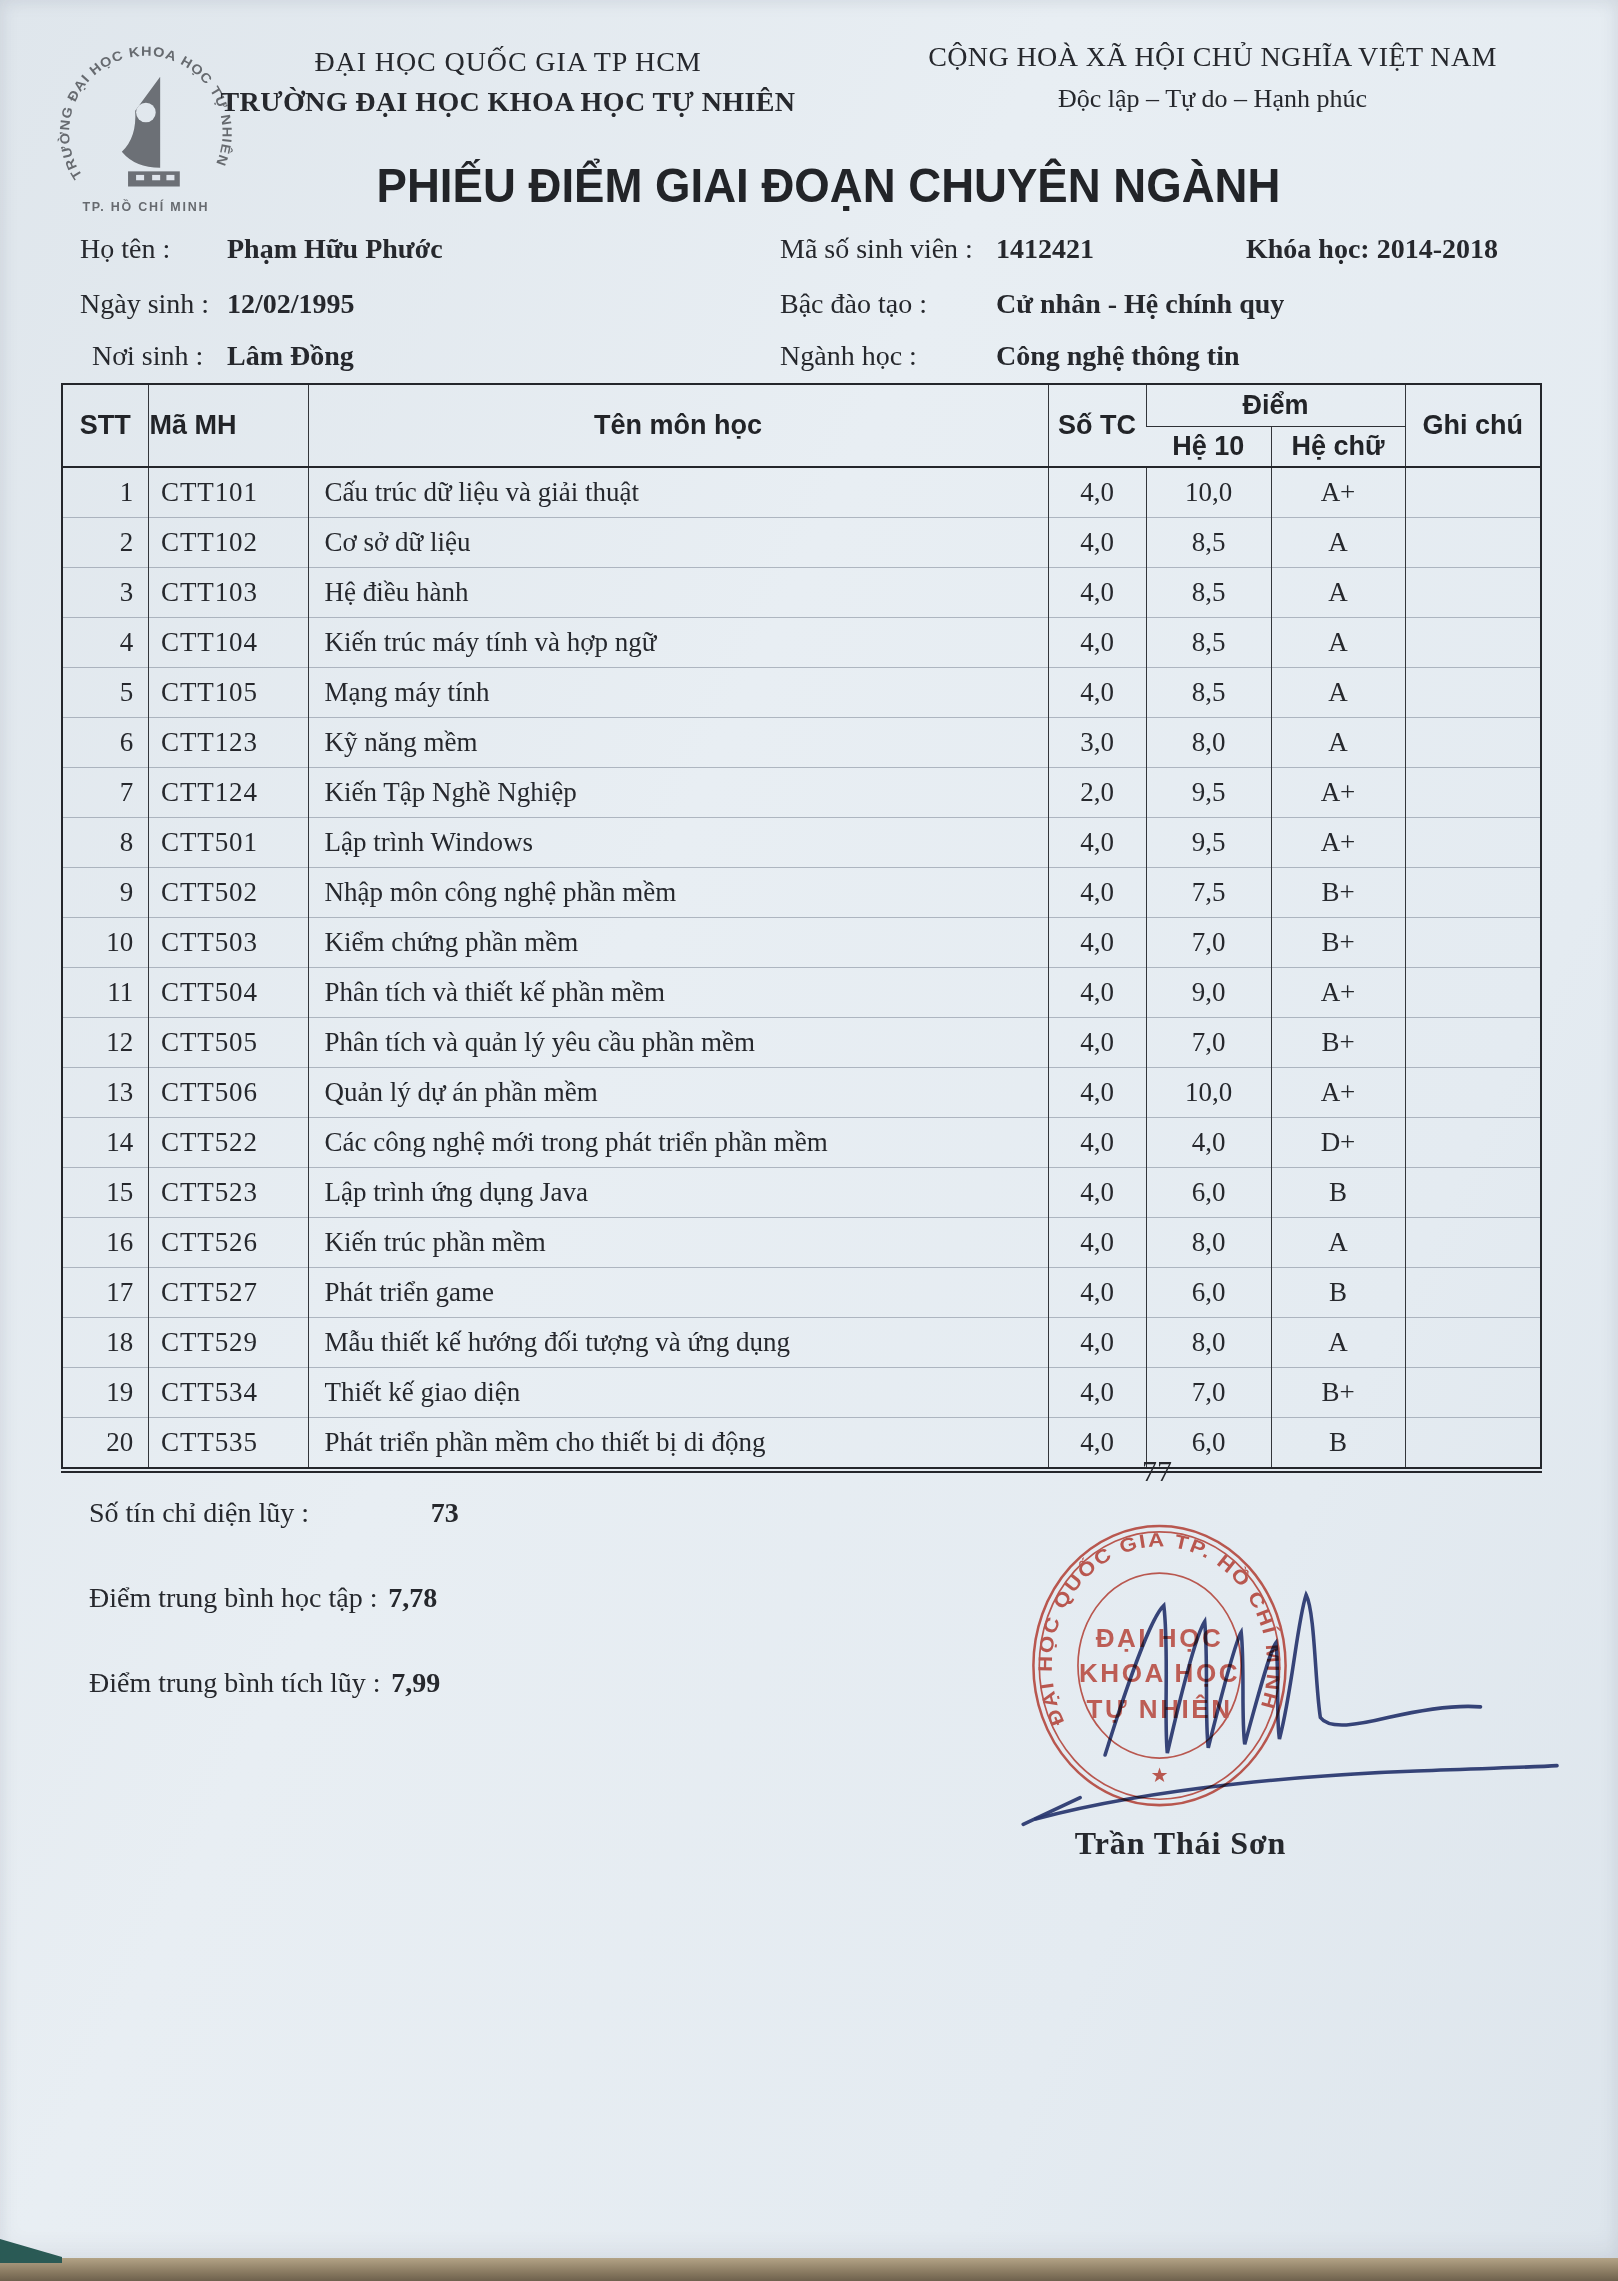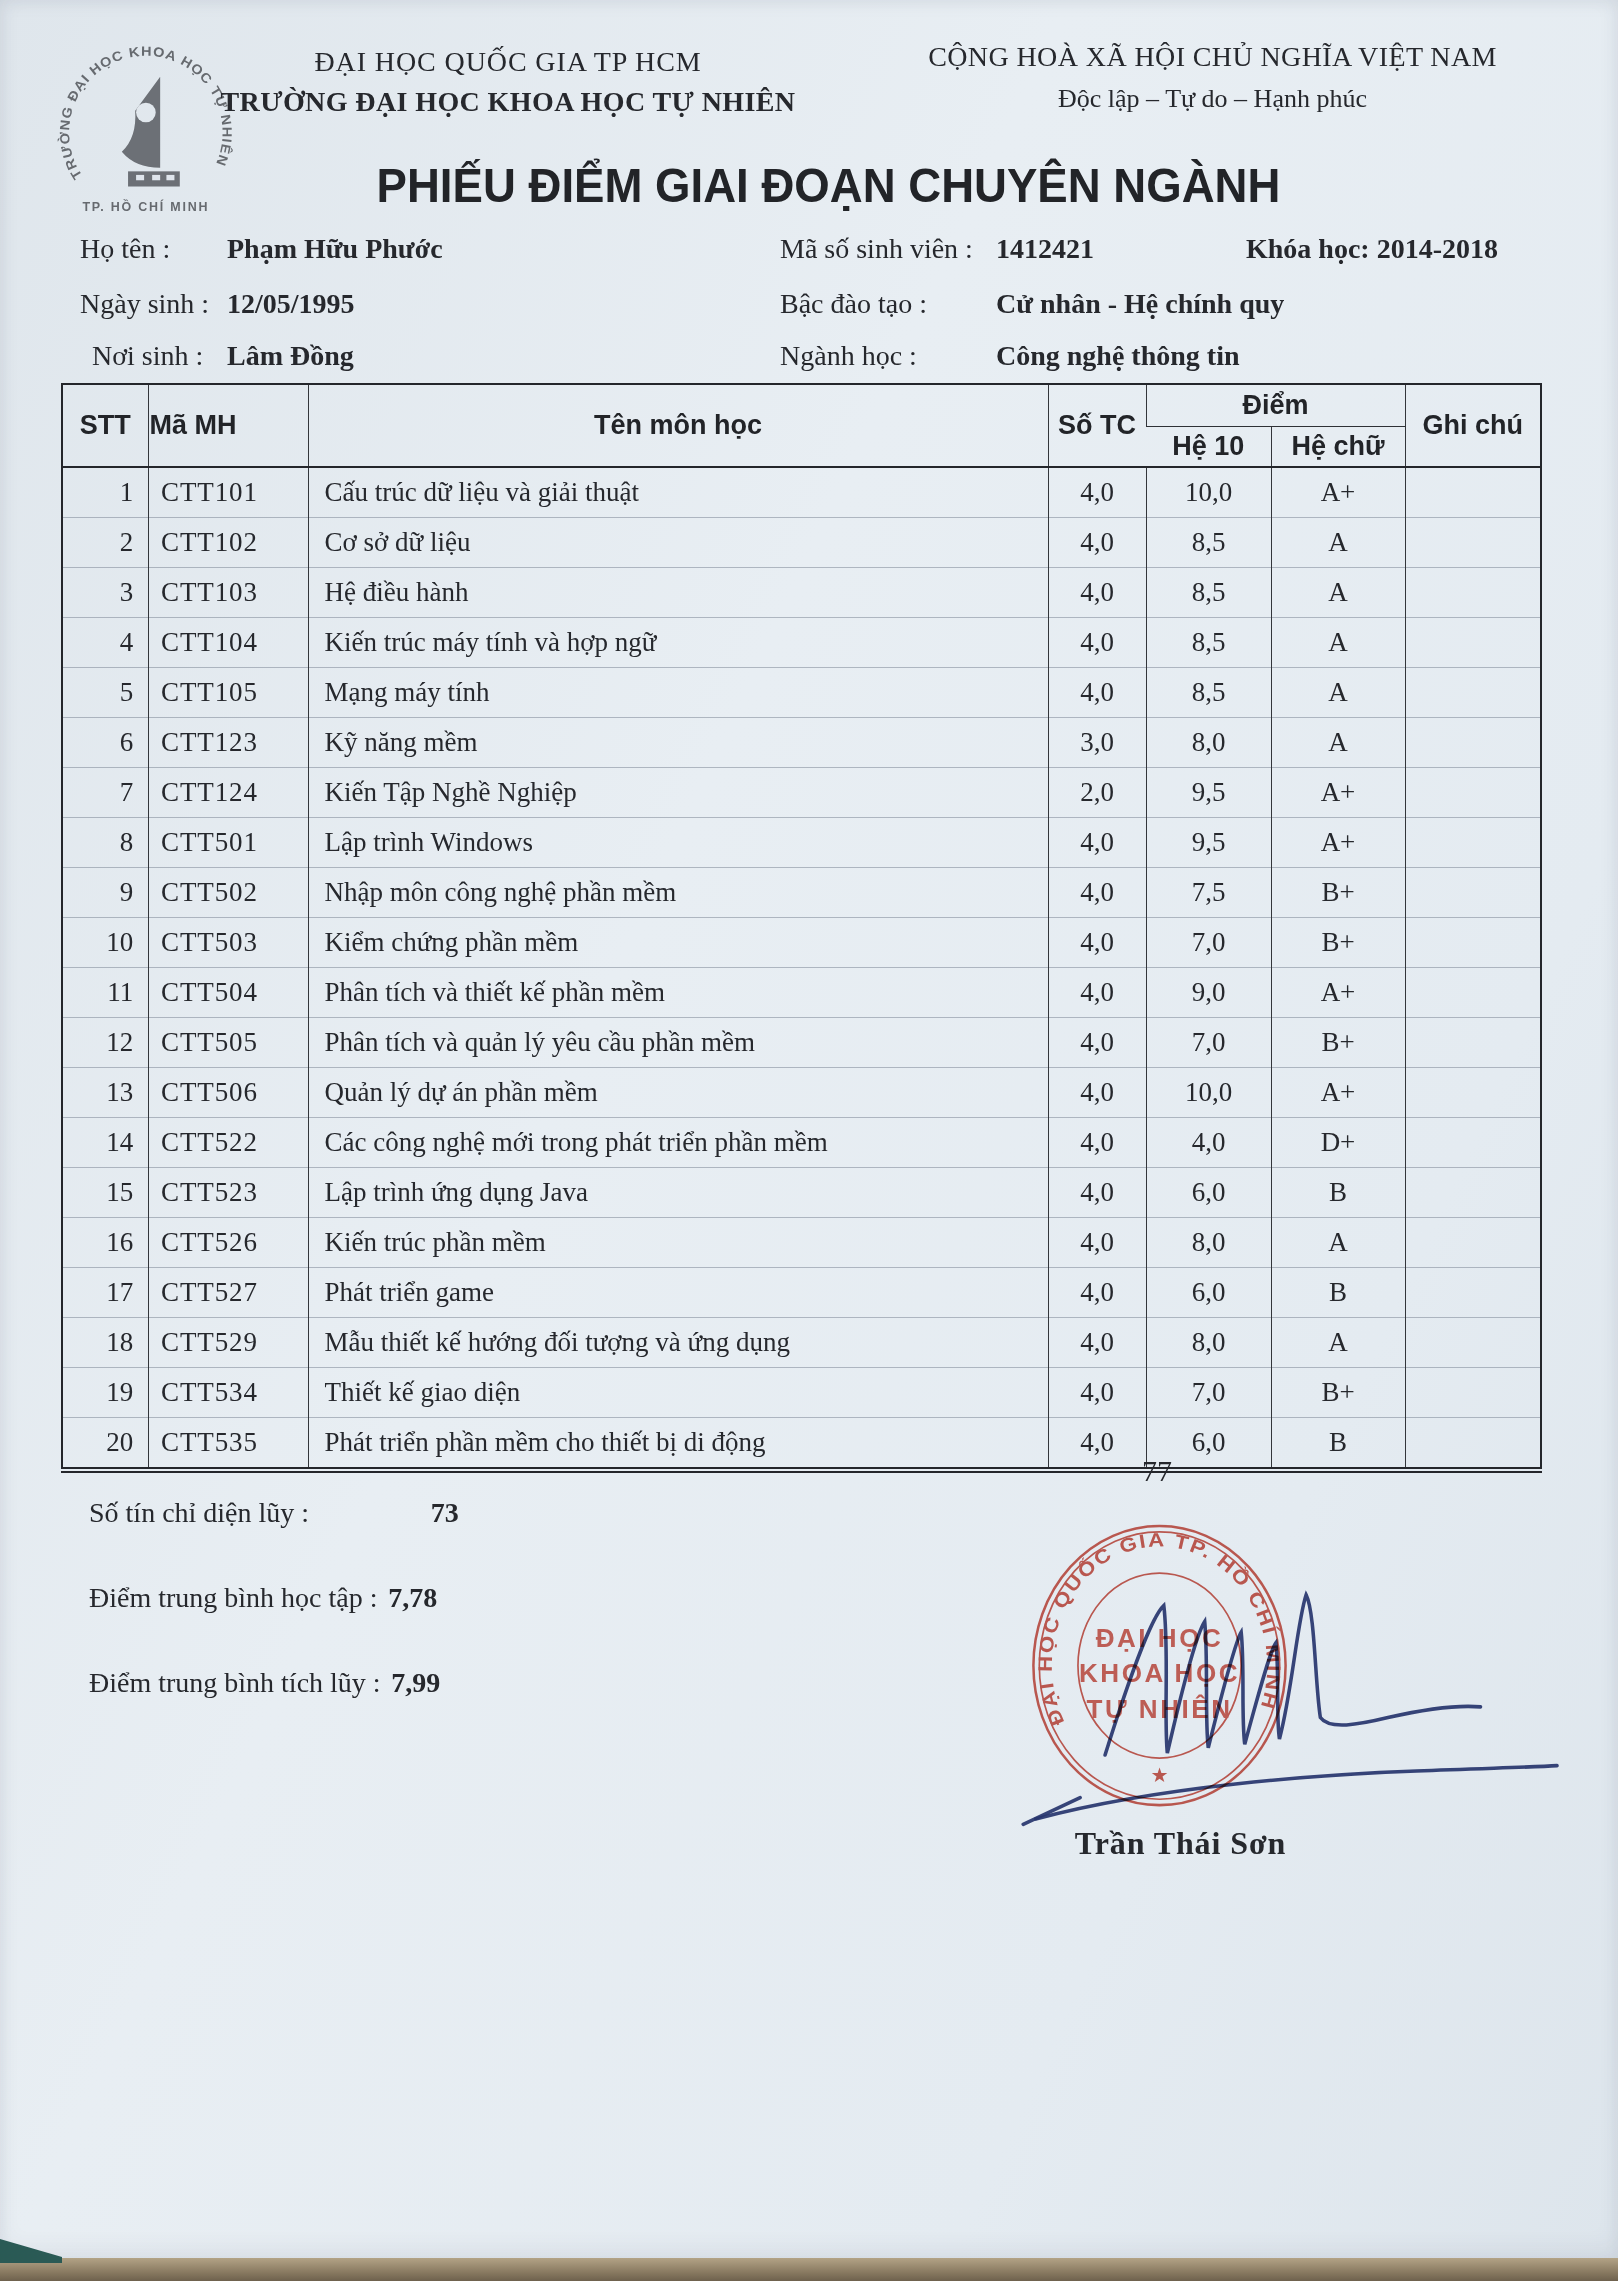--- a/index.html
+++ b/index.html
@@ -118,21 +118,21 @@
 
     <div class="iline" style="top:233px">
       <span class="lbl" style="left:80px">Họ tên :</span>
       <span class="val" style="left:227px">Phạm Hữu Phước</span>
       <span class="lbl" style="left:780px">Mã số sinh viên :</span>
       <span class="val" style="left:996px">1412421</span>
       <span class="val" style="left:1246px">Khóa học: 2014-2018</span>
     </div>
     <div class="iline" style="top:288px">
       <span class="lbl" style="left:80px">Ngày sinh :</span>
-      <span class="val" style="left:227px">12/05/1995</span>
+      <span class="val" style="left:227px">12/02/1995</span>
       <span class="lbl" style="left:780px">Bậc đào tạo :</span>
       <span class="val" style="left:996px">Cử nhân - Hệ chính quy</span>
     </div>
     <div class="iline" style="top:340px">
       <span class="lbl" style="left:92px">Nơi sinh :</span>
       <span class="val" style="left:227px">Lâm Đồng</span>
       <span class="lbl" style="left:780px">Ngành học :</span>
       <span class="val" style="left:996px">Công nghệ thông tin</span>
     </div>
 

